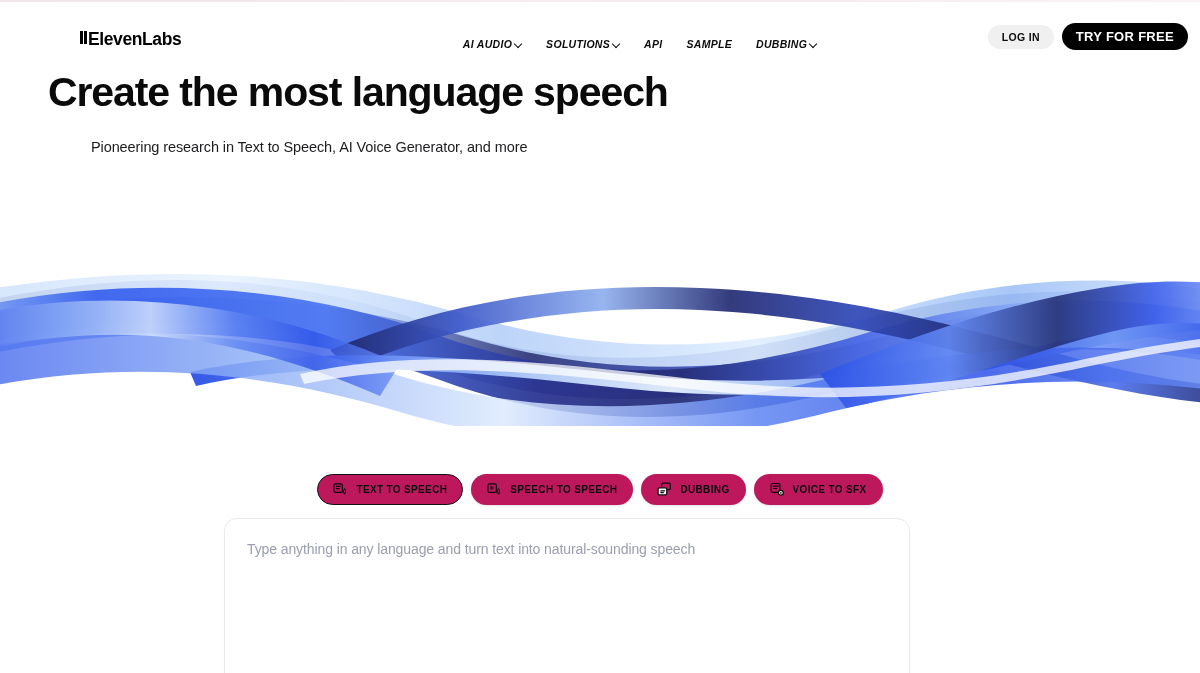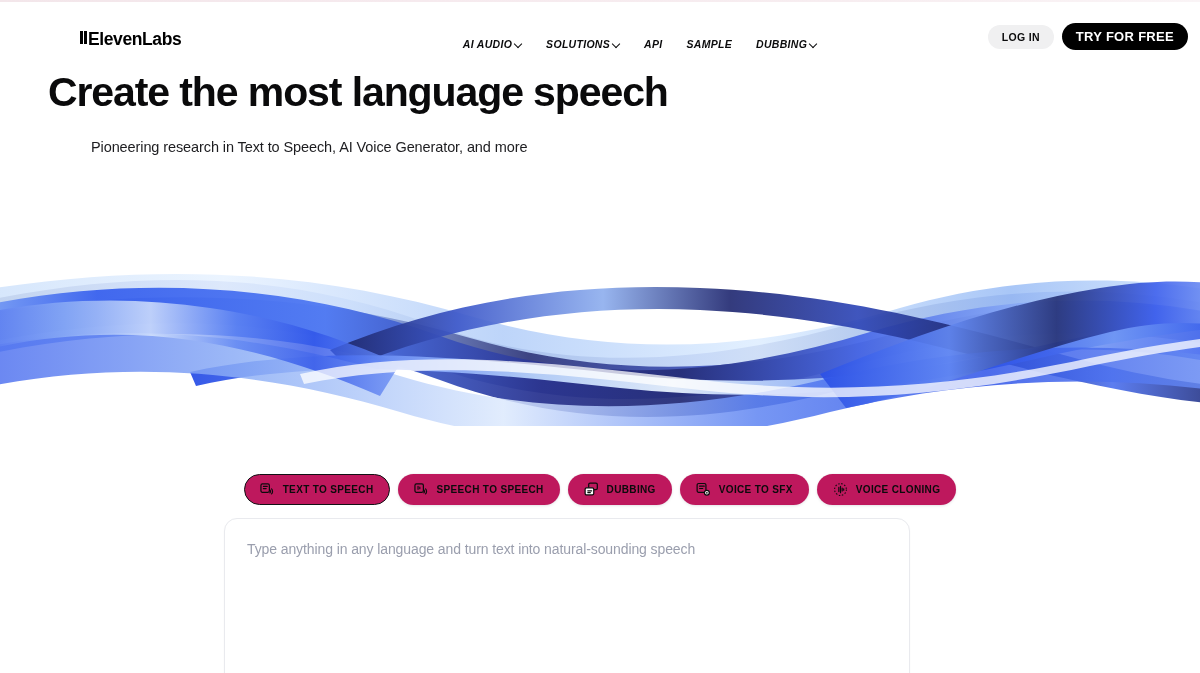--- a/index.html
+++ b/index.html
@@ -444,26 +444,19 @@
     <div class="tab">
       <svg width="15" height="15" viewBox="0 0 16 16" fill="none">
         <rect x="1.2" y="1.6" width="9.4" height="9.4" rx="1.6" stroke="#0b0b0c" stroke-width="1.3"></rect>
         <path d="M3.8 4.4h5M3.8 6.9h3.4" stroke="#0b0b0c" stroke-width="1.2" stroke-linecap="round"></path>
         <circle cx="11.6" cy="11.5" r="2.6" stroke="#0b0b0c" stroke-width="1.3" fill="#fff"></circle>
         <circle cx="11.6" cy="11.5" r="0.9" fill="#0b0b0c"></circle>
       </svg>
       <span>VOICE TO SFX</span>
     </div>
 
-    <div class="tab">
-      <svg width="15" height="15" viewBox="0 0 16 16" fill="none">
-        <circle cx="8" cy="8" r="6.3" stroke="#0b0b0c" stroke-width="1.1" stroke-dasharray="1.6 1.7"></circle>
-        <path d="M6.2 5.8v4.4M8 4.6v6.8M9.8 6.4v3.2M11.4 7.2v1.6" stroke="#0b0b0c" stroke-width="1.25" stroke-linecap="round"></path>
-      </svg>
-      <span>VOICE CLONING</span>
-    </div>
   </div>
 
   <div class="editor">
     <textarea class="editor-placeholder" placeholder="Type anything in any language and turn text into natural-sounding speech" style=""></textarea>
   </div>
 
 </div>
 
 </body></html>

